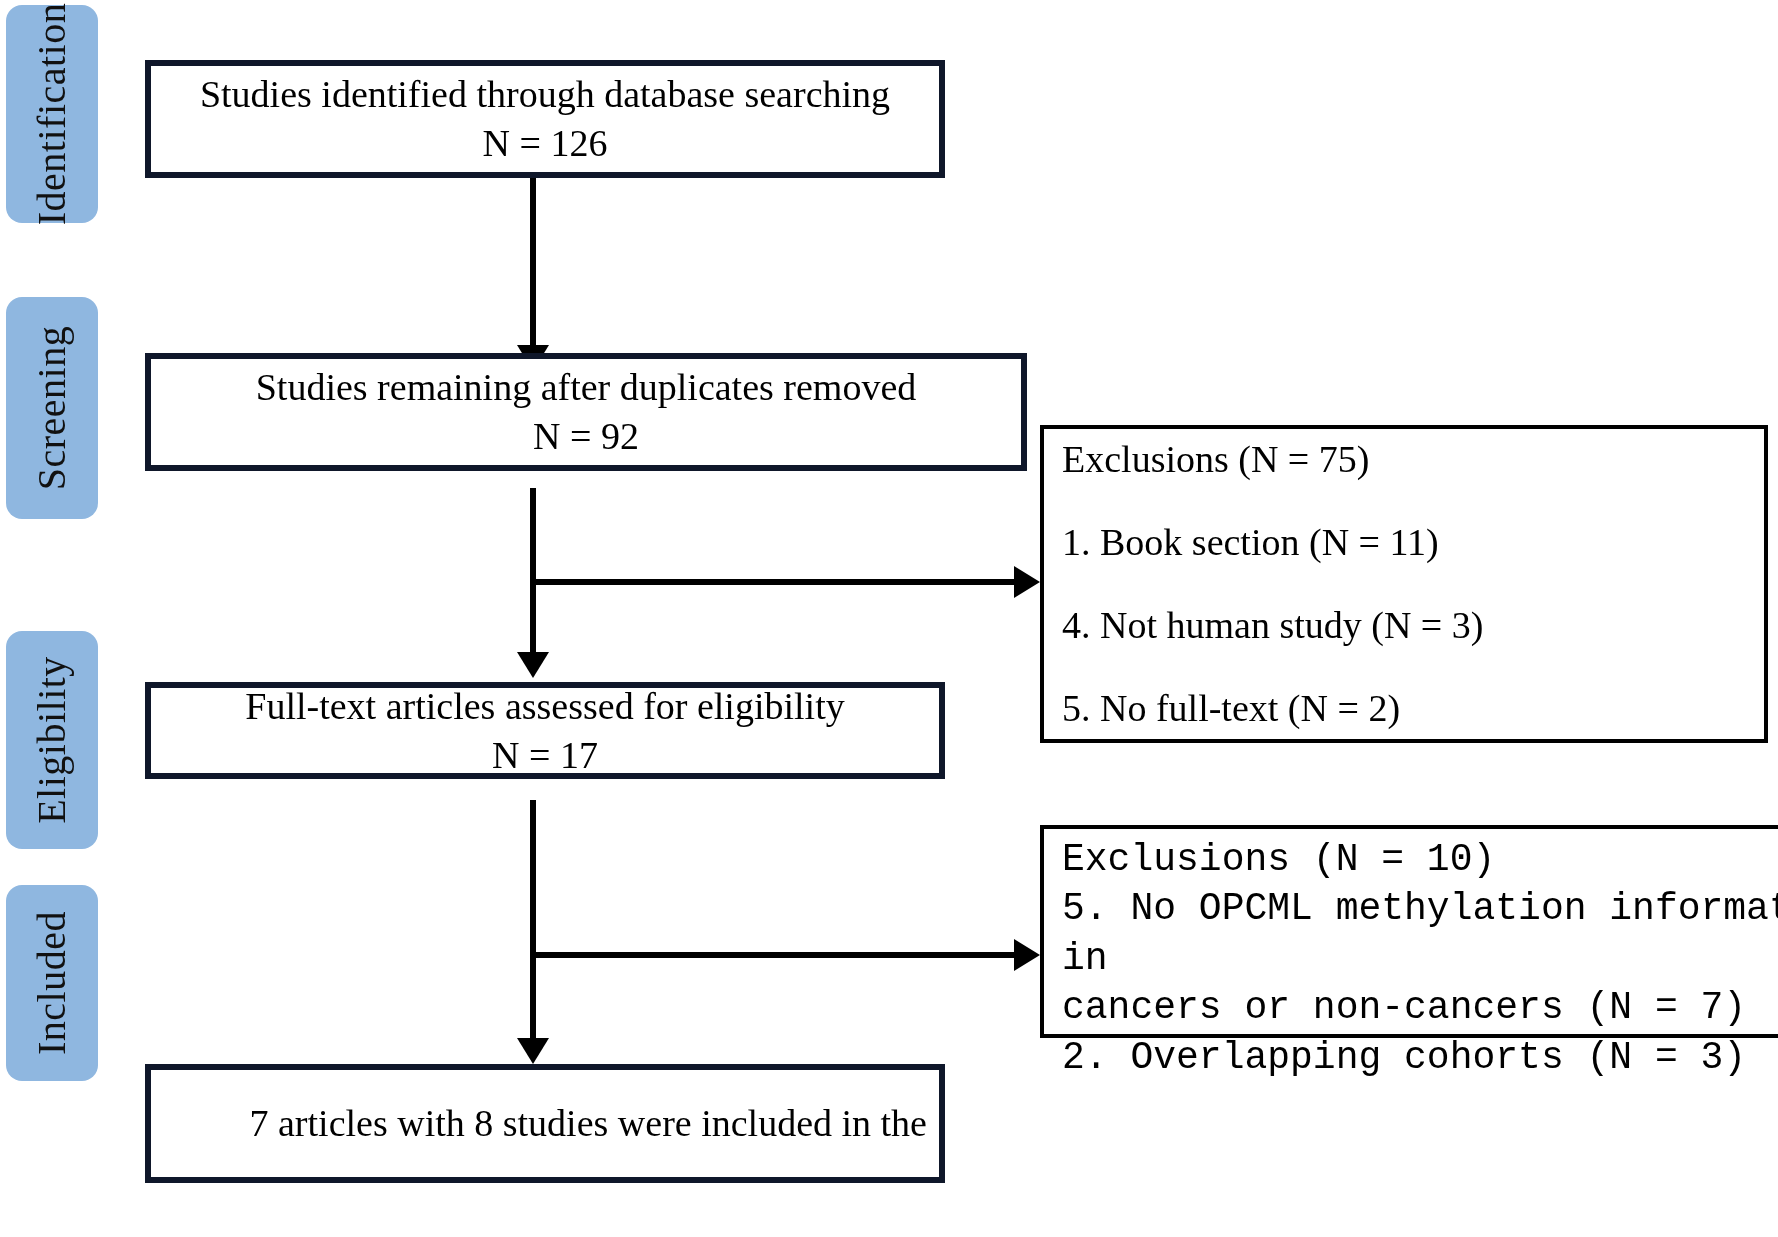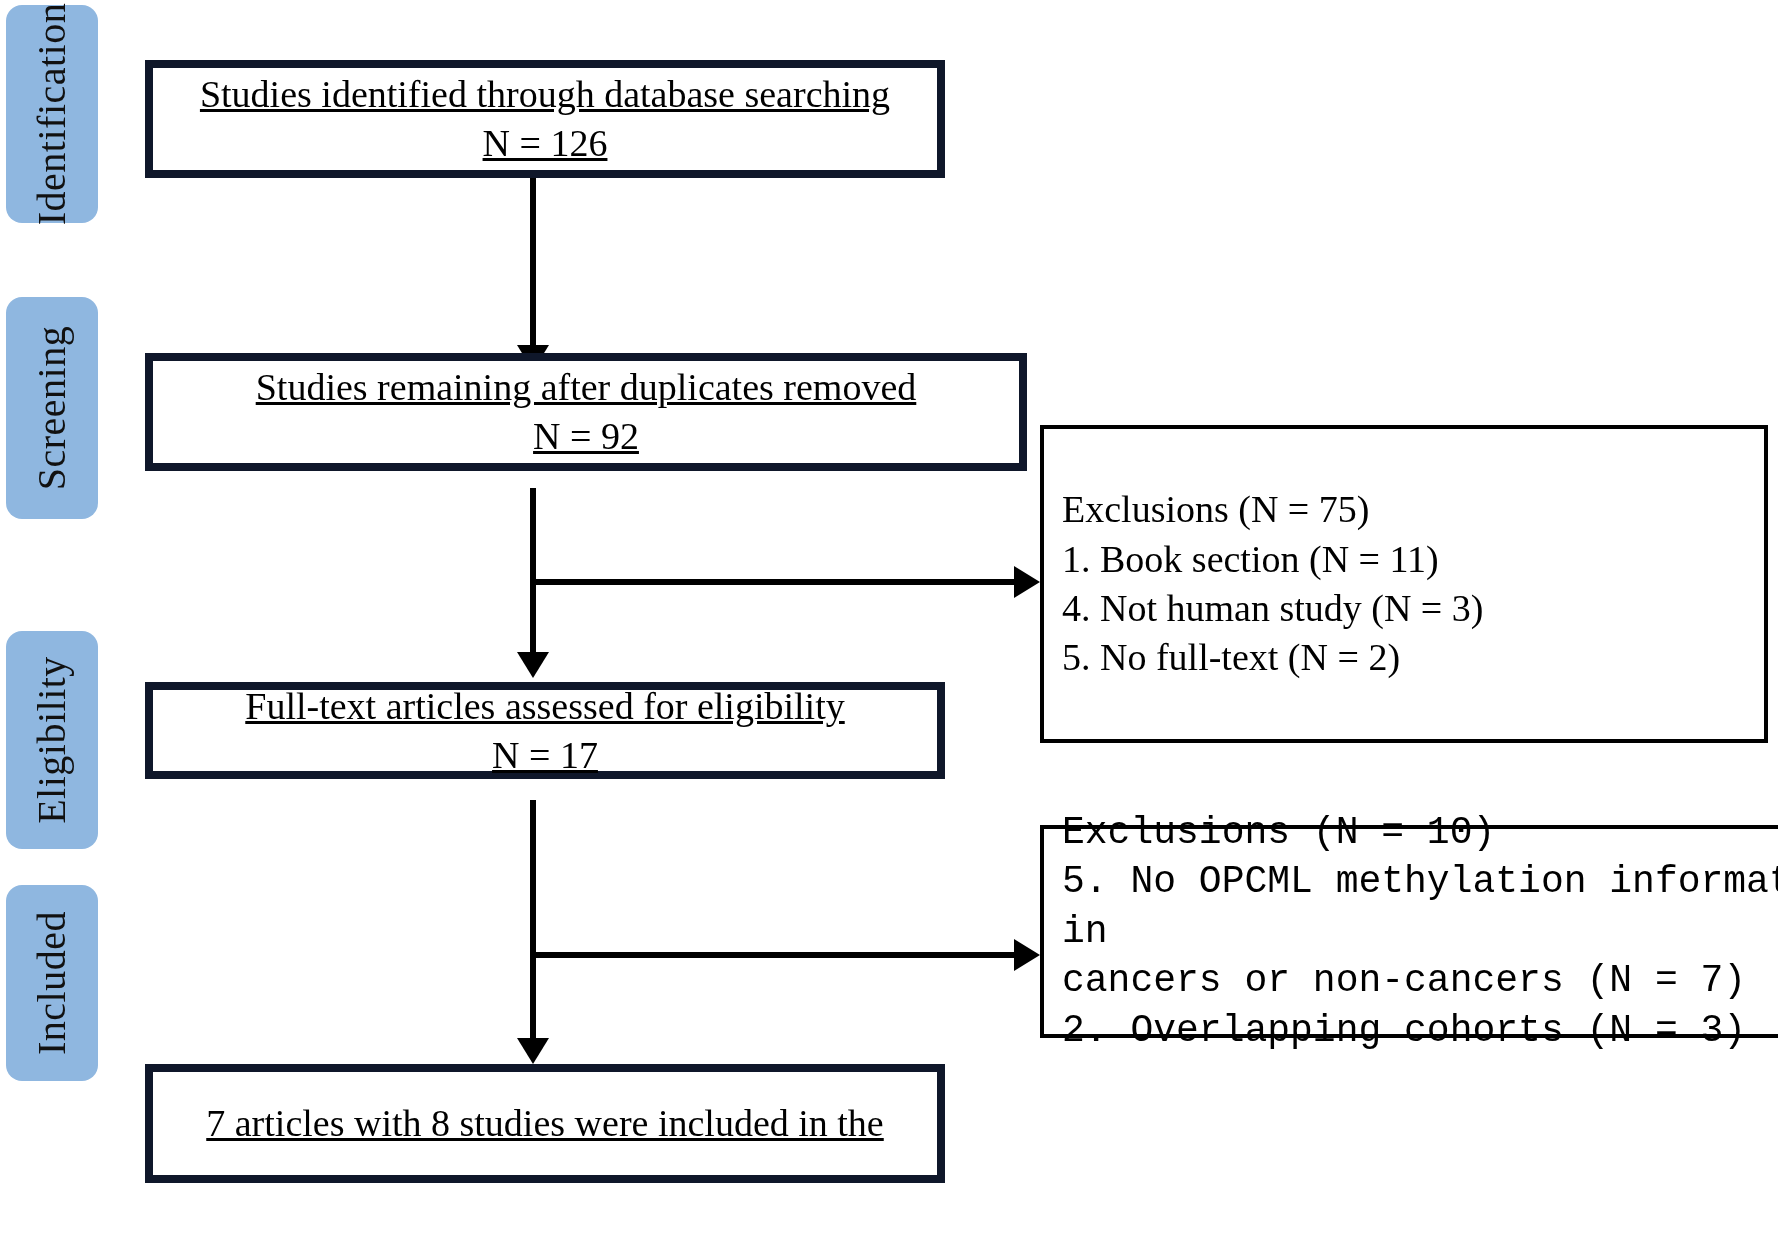--- a/index.html
+++ b/index.html
@@ -37,42 +37,41 @@
     letter-spacing: 0.5px;
     color: #111111;
     font-family: "Liberation Serif", "DejaVu Serif", serif;
   }
 
   
   .flow-box {
     position: absolute;
     box-sizing: border-box;
     background: #ffffff;
-    border: 8px solid #0f172a;
+    border: 6px solid #0f172a;
     display: flex;
     flex-direction: column;
     align-items: center;
     justify-content: center;
     text-align: center;
     font-size: 38px;
     line-height: 1.28;
     padding: 4px 12px;
-    text-decoration: underline;
   }
   .flow-box .line { display: block; white-space: nowrap; }
 
   
   .excl-box {
     position: absolute;
     box-sizing: border-box;
     background: #ffffff;
     border: 4px solid #000000;
     display: flex;
     flex-direction: column;
-    justify-content: center;
+    justify-content: space-between;
     text-align: left;
     font-size: 38px;
     line-height: 1.30;
     padding: 6px 24px 6px 18px;
   }
   .excl-box .line { display: block; }
 
   
   .v-line {
     position: absolute;
@@ -143,21 +142,21 @@
   <div class="flow-box" style="left:145px; top:353px; width:882px; height:118px;">
     <span class="line">Studies remaining after duplicates removed</span>
     <span class="line">N = 92</span>
   </div>
 
   <div class="flow-box" style="left:145px; top:682px; width:800px; height:97px;">
     <span class="line">Full-text articles assessed for eligibility</span>
     <span class="line">N = 17</span>
   </div>
 
-  <div class="flow-box" style="left:145px; top:1064px; width:800px; height:119px;">
+  <div class="flow-box" style="left:145px; top:1064px; width:800px; height:119px;align-items:flex-end;">
     <span class="line">7 articles with 8 studies were included in the</span>
   </div>
 
   <div class="excl-box" style="left:1040px; top:425px; width:728px; height:318px;">
     <span class="line">Exclusions (N = 75)</span>
     <span class="line">1. Book section (N = 11)</span>
     <span class="line">4. Not human study (N = 3)</span>
     <span class="line">5. No full-text (N = 2)</span>
   </div>
 

